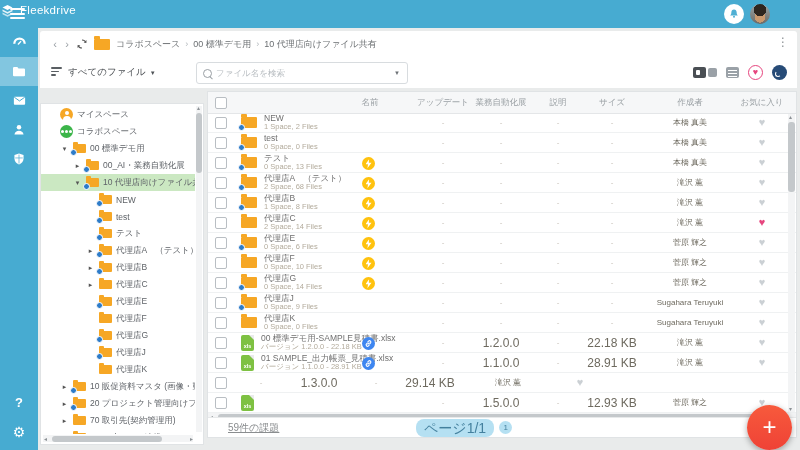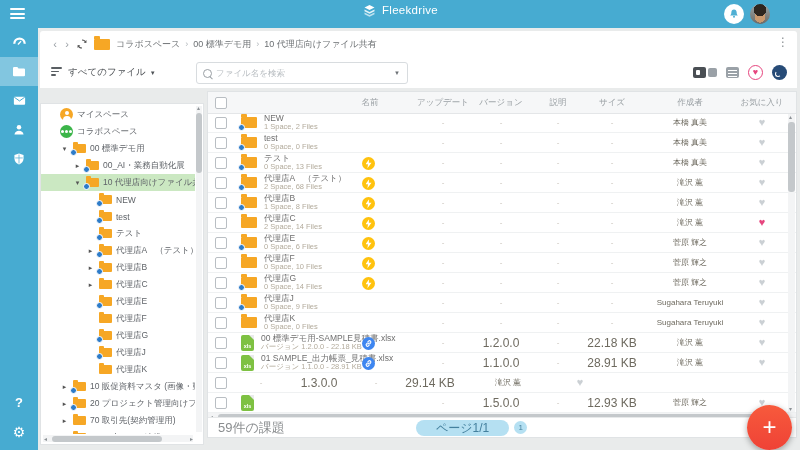--- a/index.html
+++ b/index.html
@@ -3,21 +3,21 @@
 <meta charset="utf-8">
 <style>
   html,body{margin:0;padding:0;}
   body{font-family:"Liberation Sans","DejaVu Sans",sans-serif;background:#cfd4d6;}
   .screen{position:relative;width:800px;height:450px;overflow:hidden;background:#E9EBEB;}
 
   
   .topbar{position:absolute;left:0;top:0;width:800px;height:28px;background:#47ABD1;z-index:4;}
   .hamb{position:absolute;left:10px;top:8px;width:15px;height:11px;cursor:pointer;}
   .hamb i{display:block;height:2px;background:#fff;border-radius:1px;margin-bottom:2.5px;}
-  .brand{position:absolute;left:0;right:0;top:0;height:20px;display:flex;align-items:center;justify-content:center;gap:5px;color:#fff;}
+  .brand{position:absolute;left:0;right:0;top:0;height:20px;display:flex;align-items:center;gap:5px;color:#fff;}
   .brand .bname{font-size:11.5px;letter-spacing:.3px;}
   .bellwrap{position:absolute;right:56px;top:4px;width:20px;height:20px;border-radius:50%;background:#fff;display:flex;align-items:center;justify-content:center;}
   .avatar{position:absolute;right:30px;top:4px;width:20px;height:20px;border-radius:50%;
     background:
       radial-gradient(circle at 50% 30%, #2e2620 0 36%, rgba(0,0,0,0) 37%),
       radial-gradient(circle at 50% 66%, #c9996f 0 32%, rgba(0,0,0,0) 33%),
       linear-gradient(180deg,#9aa5a8 0%,#6d6a66 100%);}
 
   
   .rail{position:absolute;left:0;top:28px;bottom:0;width:38px;background:#47ABD1;z-index:3;}
@@ -110,23 +110,23 @@
   .fold.big{width:16px;height:11px;}
   .fold.big:before{width:6px;height:3px;top:-3px;}
   .xls{position:relative;width:13px;height:16px;background:#7EC142;border-radius:2px;flex:none;}
   .xls:before{content:"";position:absolute;top:0;right:0;width:0;height:0;border-top:5px solid #E9EBEB;border-left:5px solid transparent;}
   .xls .xlbl{position:absolute;bottom:2px;left:0;right:0;text-align:center;font-size:5.5px;color:#fff;font-weight:bold;}
   
   .tbl-vtrack{position:absolute;top:22px;right:1px;height:298px;width:7px;background:#f3f4f5;}
   .tbl-hscroll{position:absolute;left:0;right:0;top:321px;height:7px;background:#f3f4f5;}
   
   .statusbar{position:absolute;left:0;right:0;bottom:0;height:19px;background:#fff;border-top:1px solid #e7e9ea;display:flex;align-items:center;}
-  .count{font-size:13px;color:#8a8d8f;margin-left:10px;}
+  .count{font-size:10px;color:#8a8d8f;margin-left:20px;text-decoration:underline;}
   .pag{position:absolute;left:208px;display:flex;align-items:center;gap:5px;}
-  .pagpill{background:#B5E0F2;color:#44809e;font-size:12px;border-radius:8px;padding:2px 20px;line-height:1;}
+  .pagpill{background:#B5E0F2;color:#44809e;font-size:14px;border-radius:8px;padding:2px 8px;line-height:1;}
   .pagnum{width:13px;height:13px;border-radius:50%;background:#B5E0F2;color:#44809e;font-size:8px;display:flex;align-items:center;justify-content:center;}
 
   
   .fab{position:absolute;right:8px;top:405px;width:45px;height:45px;border-radius:50%;
     background:linear-gradient(180deg,#F75A3C,#EF4236);box-shadow:0 2px 6px rgba(0,0,0,.35);
     display:flex;align-items:center;justify-content:center;z-index:6;cursor:pointer;}
   .fab .plus{color:#fff;font-size:24px;font-weight:300;line-height:1;margin-top:-2px;}
 </style>
 </head>
 <body>
@@ -360,21 +360,21 @@
     </div>
   </div>
 
   <div class="tablepanel">
     <div class="thead" id="thead">
         <span class="cell c-check">
           <span class="checkbox"></span>
         </span>
         <span class="cell hcell c-name hdr-name">名前</span>
         <span class="cell hcell c-upd">アップデート</span>
-        <span class="cell hcell c-ver">バージョン</span>
+        <span class="cell hcell c-ver">業務自動化展</span>
         <span class="cell hcell c-desc">説明</span>
         <span class="cell hcell c-size">サイズ</span>
         <span class="cell hcell c-creator">作成者</span>
         <span class="cell hcell c-fav">お気に入り</span>
       </div>
     <div class="rows" id="rows">
         <div class="trow">
           <span class="cell c-check">
             <span class="checkbox"></span>
           </span>

